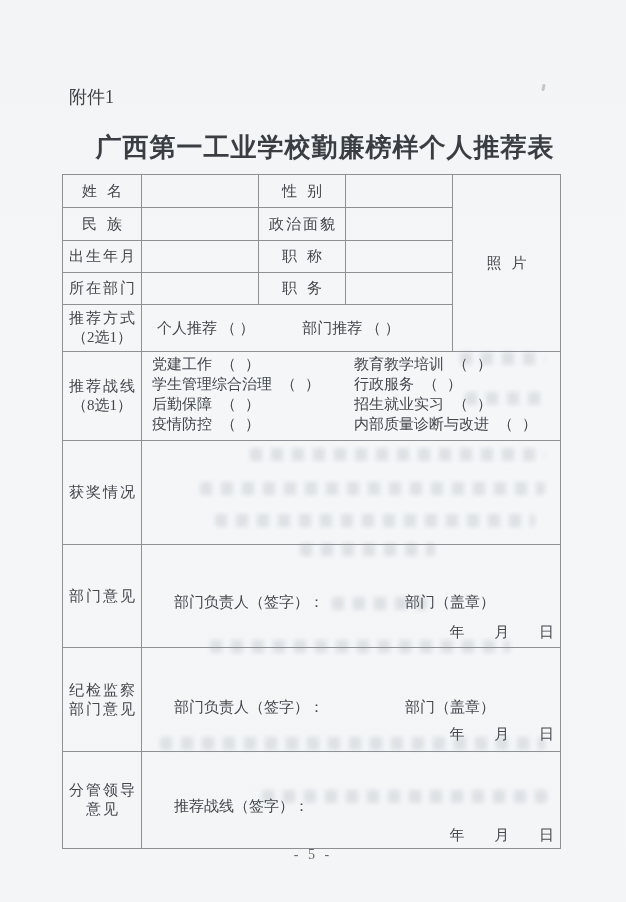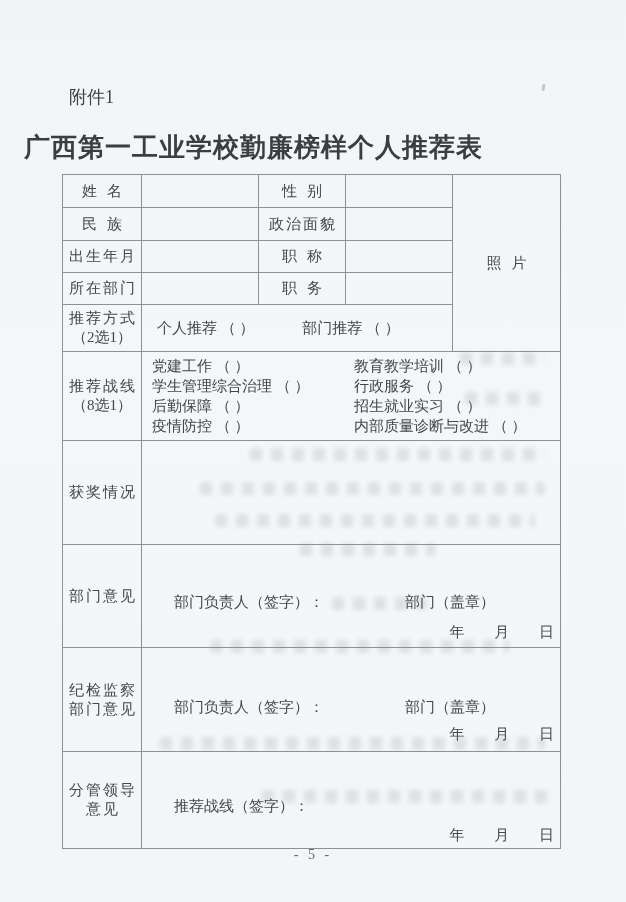--- a/index.html
+++ b/index.html
@@ -12,40 +12,40 @@
     position:relative; width:626px; height:902px; overflow:hidden;
     background:linear-gradient(180deg,#f2f4f6 0%,#f4f6f8 40%,#f3f5f7 100%);
     color:#43474c;
   }
   .attachment {
     position:absolute; left:69px; top:85px;
     font-size:18px; color:#3e4247;
   }
   .title {
     position:absolute; left:0; right:0; top:130px;
-    text-align:left; font-size:26px; font-weight:700;
+    text-align:center; font-size:26px; font-weight:700;
     letter-spacing:1px; color:#3a3e43;padding-left:24px;
   }
   table.form {
     position:absolute; left:62px; top:174px; width:498px;
     border-collapse:collapse; table-layout:fixed;
   }
   td {
     border:1px solid #8d9196; padding:4px;
     font-size:15px; color:#43474c; vertical-align:middle;
     box-sizing:border-box;
   }
   .lbl { text-align:center; }
   .lbl2 { line-height:19px; }
   .s10 { letter-spacing:10px; margin-right:-10px; }
   .ls2 { letter-spacing:2px; margin-right:-2px; }
   .rm-cell { padding-left:15px; }
   .rm-cell .opt1 { margin-right:44px; }
   .rf-wrap { display:flex; padding-left:6px; }
-  .rf-col { line-height:20px; }
+  .rf-col { line-height:20px;font-family:Liberation Mono, monospace; }
   .rf-col.left { width:202px; }
   .fill { position:relative; width:100%;margin-left:22px; }
   .h96 { height:94px; }
   .h97 { height:95px; }
   .h90 { height:88px; }
   .sign { position:absolute; left:6px; white-space:pre; }
   .stamp { position:absolute; left:237px; white-space:pre; }
   .date { position:absolute; right:24px; word-spacing:26px; white-space:pre; }
   .page-number {
     position:absolute; left:0; right:0; top:847px;

